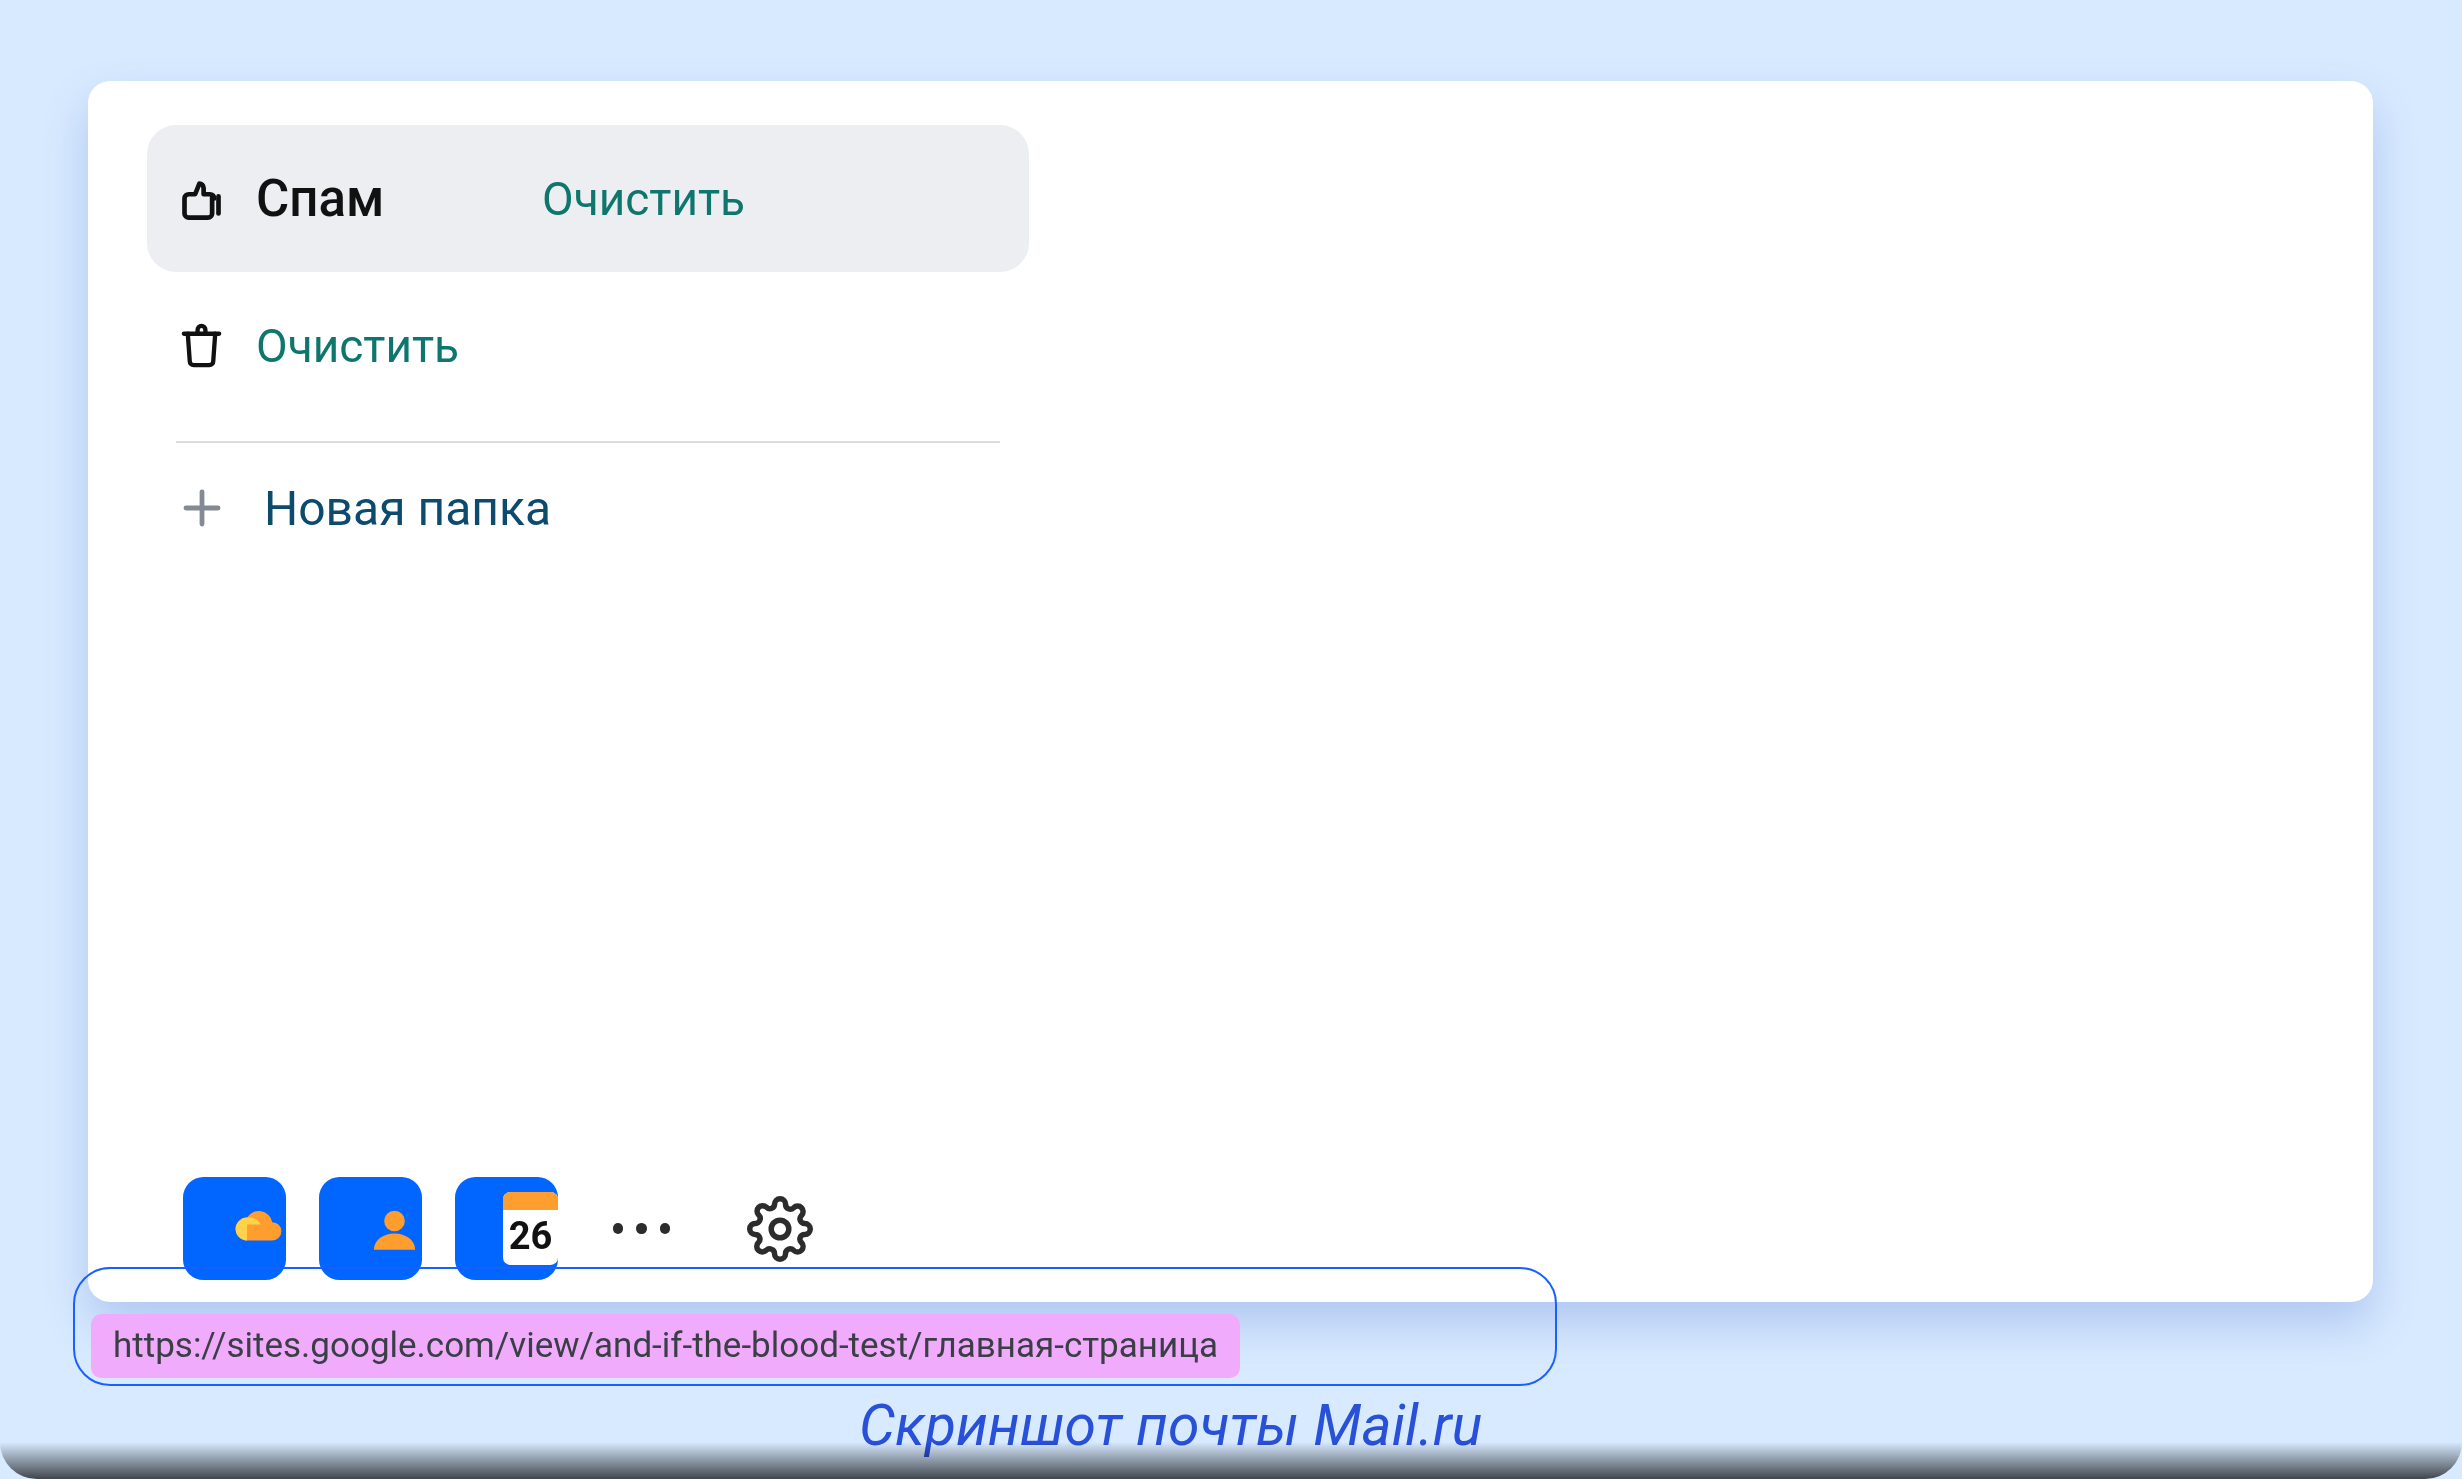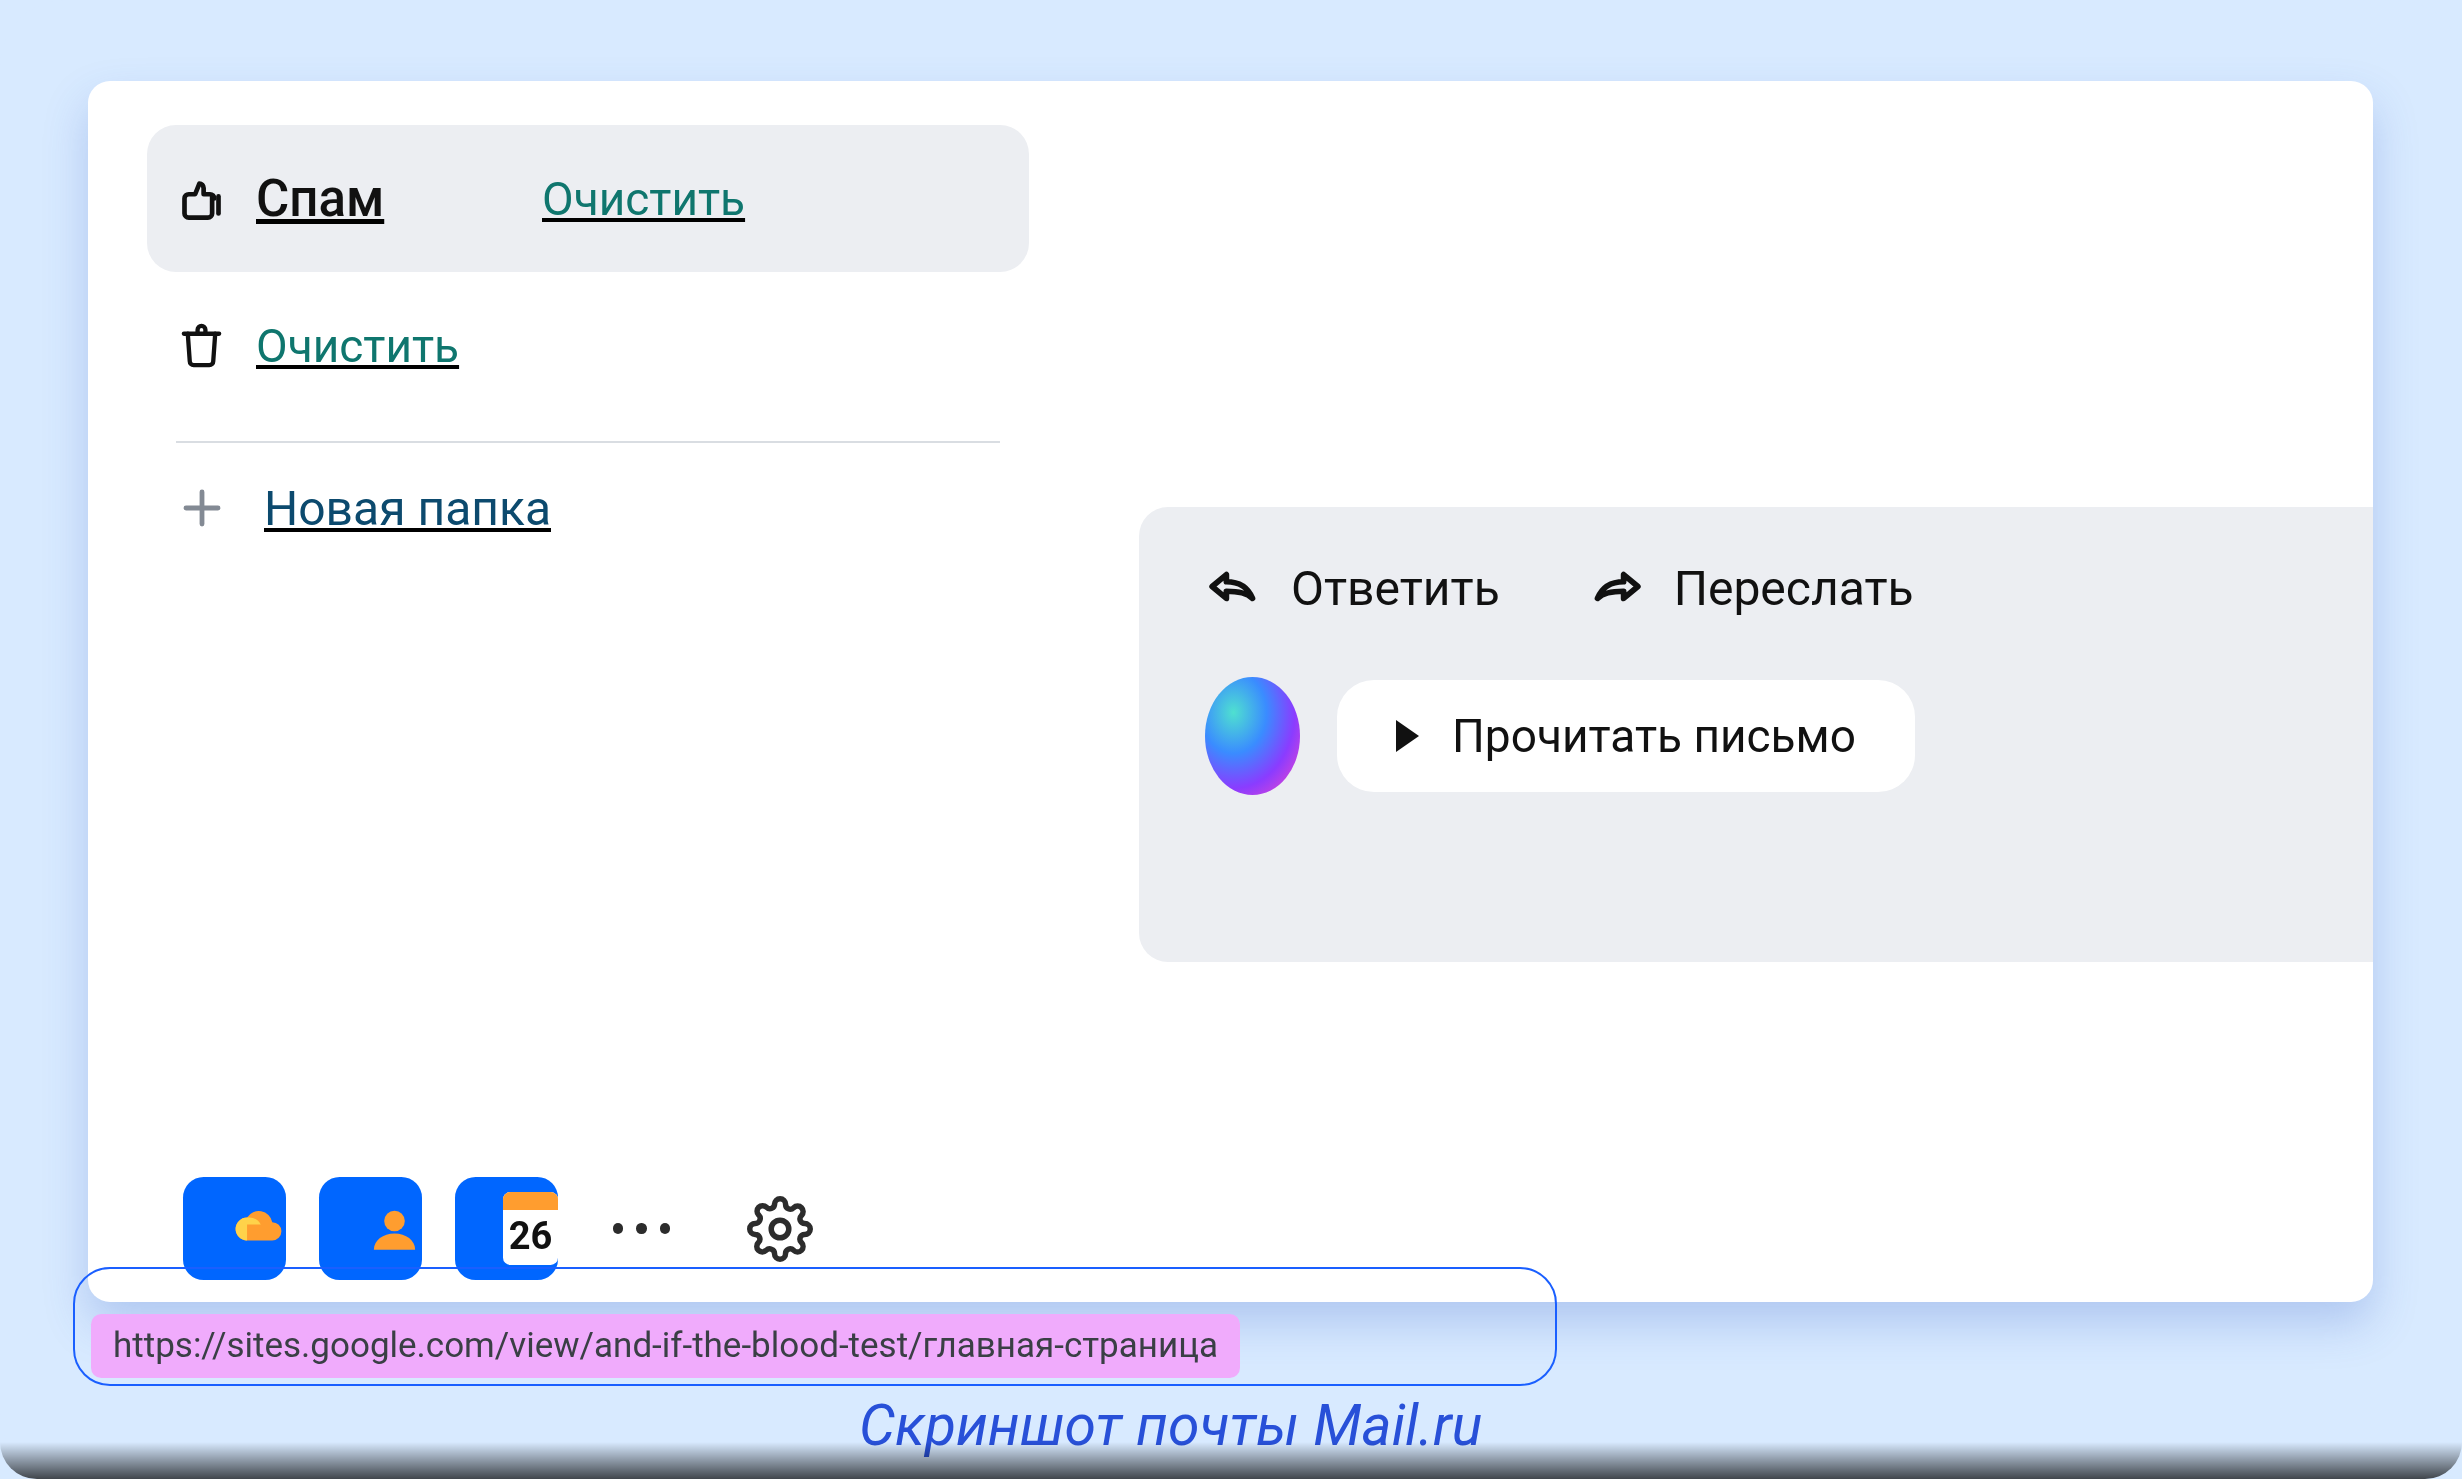--- a/index.html
+++ b/index.html
@@ -19,21 +19,20 @@
   left:88px; top:81px;
   width:2285px; height:1221px;
   background:#fff;
   border-radius:22px;
   box-shadow:0 22px 44px rgba(60,100,200,0.25);
 }
 .sidebar {
   position:absolute;
   left:59px; top:44px;
   width:882px;
-  text-decoration:underline;
 }
 .folder-row {
   display:flex; align-items:center;
   height:147px;
   border-radius:29px;
   padding:0 29px;
   gap:29px;
   cursor:pointer;
 }
 .folder-row.selected { background:#eceef2; }
@@ -165,47 +164,20 @@
       <span class="plus-icon">
         <svg viewBox="0 0 24 24" width="48" height="48" fill="none" stroke="#838a94" stroke-width="2.4" stroke-linecap="round">
           <line x1="12" y1="4" x2="12" y2="20"></line>
             <line x1="4" y1="12" x2="20" y2="12"></line>
         </svg>
       </span>
       <span class="new-folder-label">Новая папка</span>
     </div>
   </div>
 
-  <div class="actions-panel">
-    <div class="actions-row1">
-      <div class="action-btn">
-        <span>
-          <svg viewBox="0 0 24 24" fill="none" stroke="#111" stroke-width="2.4" stroke-linecap="round" stroke-linejoin="round">
-            <path d="M9 17l-6-5 6-5v3c5 0 9 2 11 7-2-2-5-3-11-3v3z"></path>
-          </svg>
-        </span>
-        <span class="action-btn-label">Ответить</span>
-      </div>
-      <div class="action-btn">
-        <span>
-          <svg viewBox="0 0 24 24" fill="none" stroke="#111" stroke-width="2.4" stroke-linecap="round" stroke-linejoin="round">
-            <path d="M15 17l6-5-6-5v3c-5 0-9 2-11 7 2-2 5-3 11-3v3z"></path>
-          </svg>
-        </span>
-        <span class="action-btn-label">Переслать</span>
-      </div>
-    </div>
-    <div class="actions-row2">
-      <div class="orb"></div>
-      <div class="read-btn">
-        <div class="play-triangle"></div>
-        <span class="read-btn-label">Прочитать письмо</span>
-      </div>
-    </div>
-  </div>
 
   <div class="bottom-bar">
     <div class="app-icon">
       <svg viewBox="0 0 24 24" width="68" height="68">
         <path d="M7 17a5 5 0 0 1 0-10 6 6 0 0 1 11 2 4 4 0 0 1 0 8H7z" fill="#ff9d2f"></path>
         <path d="M7 17a5 5 0 0 1 0-10 6 6 0 0 1 6 3H7v7z" fill="#ffd24a"></path>
       </svg>
     </div>
     <div class="app-icon">
       <svg viewBox="0 0 24 24" width="68" height="68">

